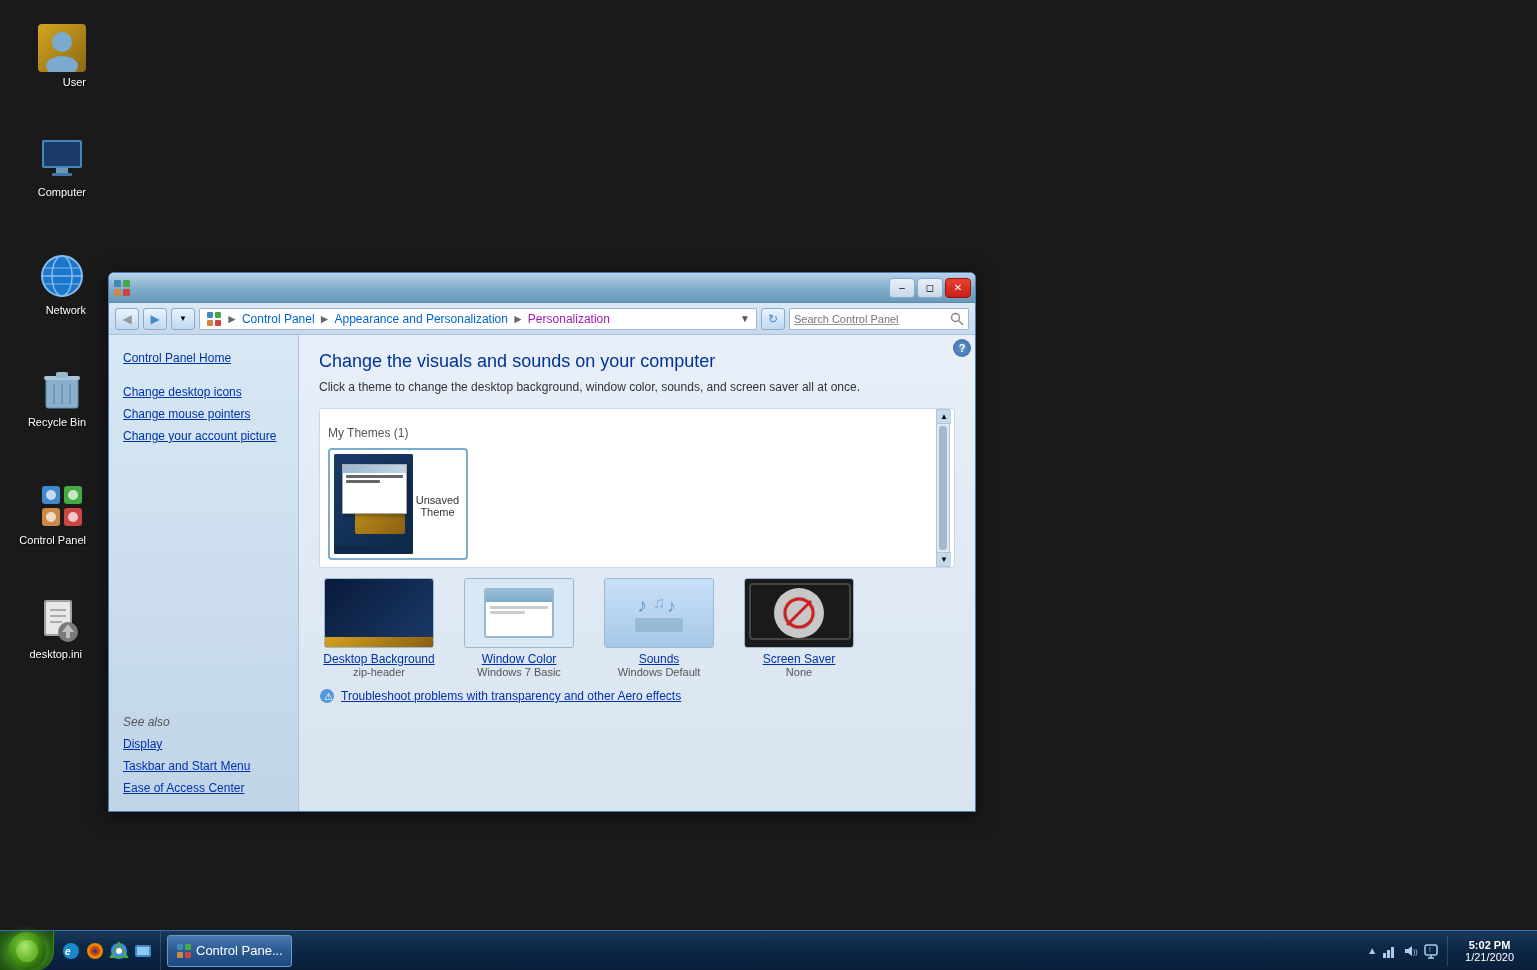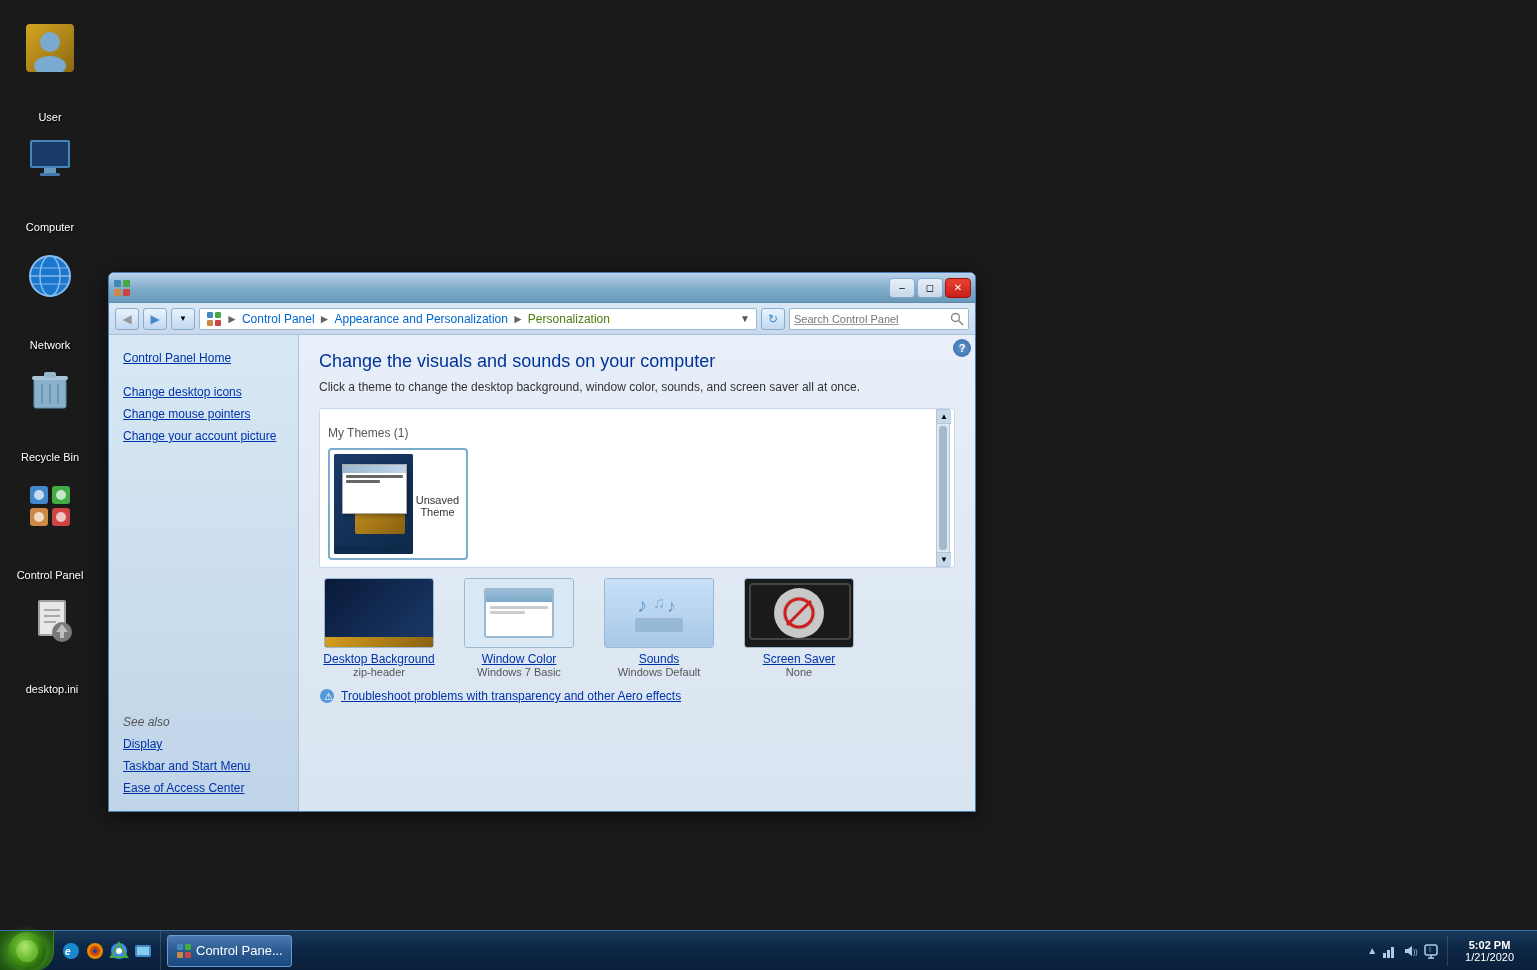--- a/index.html
+++ b/index.html
@@ -17,26 +17,25 @@
     .desktop {
       width: 100%;
       height: 100%;
       background: #1a1a1a;
       position: relative;
     }
 
     .desktop-icon {
       display: flex;
       flex-direction: column;
-      align-items: center;
+      align-items: flex-end;
       position: absolute;
       width: 80px;
       cursor: pointer;
       padding: 4px;
-      gap: 35px;
     }
     .desktop-icon .icon-img {
       width: 48px;
       height: 48px;
       margin-bottom: 4px;
       display: flex;
       align-items: center;
       justify-content: center;
     }
     .desktop-icon .icon-label {
@@ -229,21 +228,21 @@
       gap: 4px;
     }
 
     .breadcrumb-sep {
       color: #666;
     }
     .breadcrumb-link {
       color: #0066cc;
       cursor: pointer;
     }
-    .breadcrumb-current { color: #4d7c0f; }
+    .breadcrumb-current { color: #a21caf; }
 
     .search-box {
       width: 180px;
       height: 22px;
       border: 1px solid #9ab8d0;
       border-radius: 2px;
       display: flex;
       align-items: center;
       padding: 0 4px;
       background: #fff;
@@ -635,21 +634,21 @@
         <rect x="26" y="26" width="18" height="18" rx="3" fill="#cc4444"></rect>
         <circle cx="13" cy="13" r="5" fill="#fff" opacity="0.7"></circle>
         <circle cx="35" cy="13" r="5" fill="#fff" opacity="0.7"></circle>
         <circle cx="13" cy="35" r="5" fill="#fff" opacity="0.7"></circle>
         <circle cx="35" cy="35" r="5" fill="#fff" opacity="0.7"></circle>
       </svg>
     </div>
     <span class="icon-label">Control Panel</span>
   </div>
 
-  <div class="desktop-icon" style="top:592px;left:12px">
+  <div class="desktop-icon" style="top:592px;left:6px">
     <div class="icon-img">
       <svg width="48" height="48" viewBox="0 0 48 48">
         <rect x="10" y="4" width="28" height="36" rx="2" fill="#a0a0a0"></rect>
         <rect x="12" y="6" width="24" height="32" rx="1" fill="#e8e8e8"></rect>
         <line x1="16" y1="14" x2="32" y2="14" stroke="#aaa" stroke-width="2"></line>
         <line x1="16" y1="20" x2="32" y2="20" stroke="#aaa" stroke-width="2"></line>
         <line x1="16" y1="26" x2="28" y2="26" stroke="#aaa" stroke-width="2"></line>
         <circle cx="34" cy="36" r="10" fill="#7a7a7a"></circle>
         <path d="M28 36 L34 28 L40 36 Z" fill="#c0c0c0"></path>
         <rect x="32" y="36" width="4" height="6" fill="#c0c0c0"></rect>

